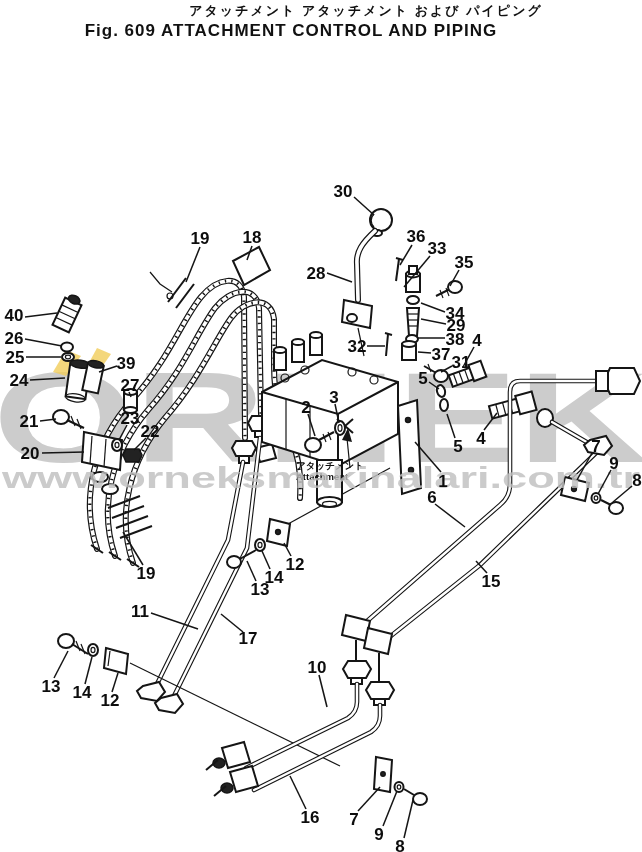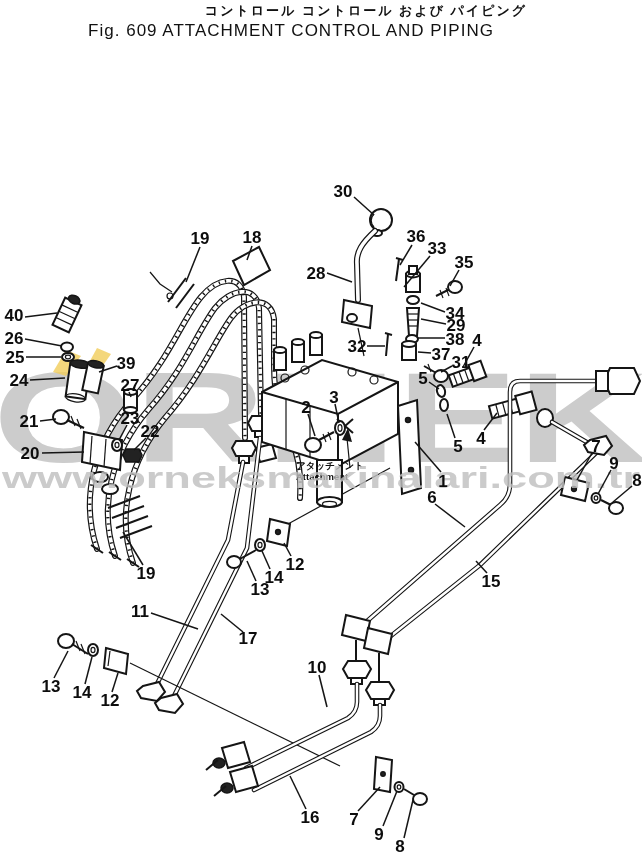--- a/index.html
+++ b/index.html
@@ -1,21 +1,21 @@
 <!DOCTYPE html>
 <html><head>
 <meta charset="utf-8">
 <style>
   html,body{margin:0;padding:0;background:#fff;}
   #page{position:relative;width:642px;height:852px;background:#ffffff;overflow:hidden;
         font-family:"Liberation Sans",sans-serif;}
   #titles{position:absolute;top:0;left:0;width:100%;text-align:center;z-index:5;}
   #title-ja{font-size:13px;font-weight:bold;letter-spacing:2px;color:#111;margin-top:2px;
             padding-left:90px;}
-  #title-en{font-size:17px;font-weight:normal;letter-spacing:1px;color:#111;margin-top:1px;
+  #title-en{font-size:17px;font-weight:bold;letter-spacing:1px;color:#111;margin-top:1px;
             padding-right:60px;}
   svg{position:absolute;top:0;left:0;}
   .art{stroke:#151515;fill:none;stroke-width:2;}
   .art-thin{stroke:#151515;fill:none;stroke-width:1.2;}
   .wfill{fill:#ffffff;stroke:#151515;stroke-width:2;}
   .dark{fill:#222;stroke:#151515;stroke-width:1.5;}
   .hose-o{stroke:#151515;stroke-width:6;fill:none;stroke-linecap:round;}
   .hose-i{stroke:#ffffff;stroke-width:3.6;fill:none;stroke-linecap:round;}
   .hose-t{stroke:#151515;stroke-width:3.2;fill:none;stroke-dasharray:1.4 5;}
   .tube-o{stroke:#151515;stroke-width:4.6;fill:none;stroke-linecap:round;}
@@ -24,21 +24,21 @@
   .plabel{font-family:"Liberation Sans",sans-serif;font-size:17px;font-weight:bold;
           fill:#0d0d0d;text-anchor:middle;}
   .callout{font-family:"Liberation Sans",sans-serif;font-weight:bold;fill:#0d0d0d;}
 </style>
 </head>
 <body>
 
 <div id="page">
 
   <div id="titles">
-    <div id="title-ja">コントロール コントロール および パイピング</div>
+    <div id="title-ja">アタッチメント アタッチメント および パイピング</div>
     <div id="title-en">Fig. 609 ATTACHMENT CONTROL AND PIPING</div>
   </div>
 
   <svg id="diagram" width="642" height="852" viewBox="0 0 642 852">
 
     <g>
       <text id="wm-big" x="321" y="462" text-anchor="middle" font-family="Liberation Sans, sans-serif" font-weight="bold" font-size="128" textLength="656" lengthAdjust="spacingAndGlyphs" fill="#cccccc">ORNEK</text>
     </g>
 
     <g fill="#f1cd5a" fill-opacity="0.8">

